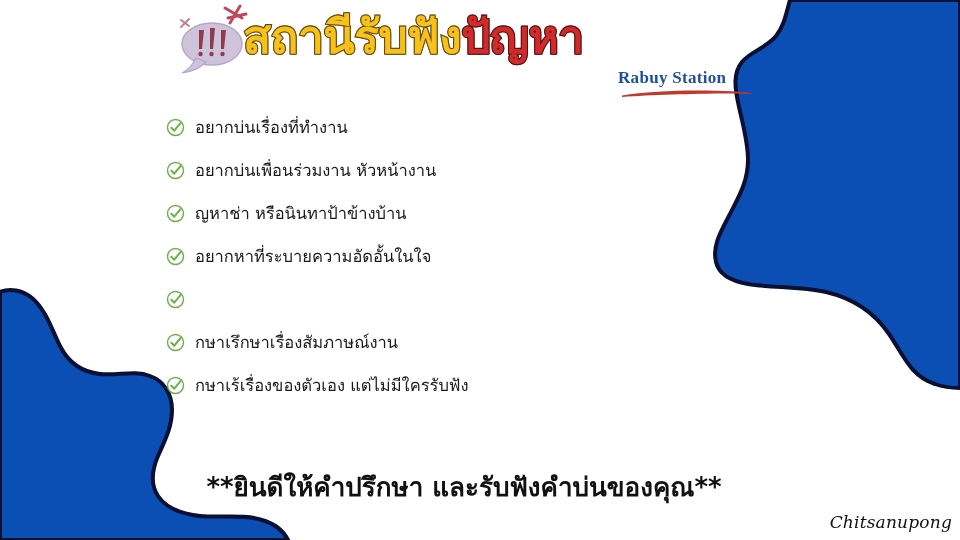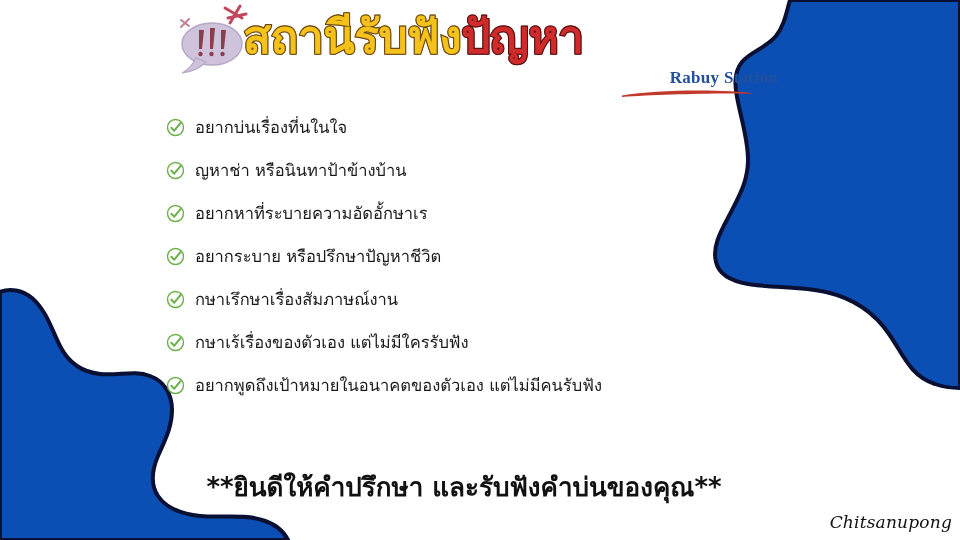--- a/index.html
+++ b/index.html
@@ -86,21 +86,20 @@
   }
   .subtitle-text {
     font-family: "Liberation Serif", "DejaVu Serif", serif;
     font-size: 17px;
     font-weight: bold;
     color: #22509B;
     letter-spacing: 0.3px;
     white-space: nowrap;
     display: block;
     line-height: 20px;
-    text-align: right;
   }
   .subtitle-underline {
     position: absolute;
     left: 2px;
     top: 20px;
     width: 136px;
     height: 10px;
   }
 
   
@@ -232,71 +231,70 @@
     </div>
   </div>
 
   <div class="checklist">
 
     <div class="check-item">
       <svg class="check-icon" viewBox="0 0 20 20">
         <circle cx="10" cy="10" r="8.4" fill="none" stroke="#6CB04A" stroke-width="1.5"></circle>
         <path d="M 5.6 10.3 L 8.7 13.4 L 15.2 5.4" fill="none" stroke="#6CB04A" stroke-width="2.1" stroke-linecap="round" stroke-linejoin="round"></path>
       </svg>
-      <span class="check-label">อยากบ่นเรื่องที่นในใจ</span>
-    </div>
-
+      <span class="check-label">อยากบ่นเรื่องที่ทำงาน</span>
+    </div>
+
+    <div class="check-item">
+      <svg class="check-icon" viewBox="0 0 20 20">
+        <circle cx="10" cy="10" r="8.4" fill="none" stroke="#6CB04A" stroke-width="1.5"></circle>
+        <path d="M 5.6 10.3 L 8.7 13.4 L 15.2 5.4" fill="none" stroke="#6CB04A" stroke-width="2.1" stroke-linecap="round" stroke-linejoin="round"></path>
+      </svg>
+      <span class="check-label">อยากบ่นเพื่อนร่วมงาน หัวหน้างาน</span>
+    </div>
 
     <div class="check-item">
       <svg class="check-icon" viewBox="0 0 20 20">
         <circle cx="10" cy="10" r="8.4" fill="none" stroke="#6CB04A" stroke-width="1.5"></circle>
         <path d="M 5.6 10.3 L 8.7 13.4 L 15.2 5.4" fill="none" stroke="#6CB04A" stroke-width="2.1" stroke-linecap="round" stroke-linejoin="round"></path>
       </svg>
       <span class="check-label">ญหาช่า หรือนินทาป้าข้างบ้าน</span>
     </div>
 
     <div class="check-item">
       <svg class="check-icon" viewBox="0 0 20 20">
         <circle cx="10" cy="10" r="8.4" fill="none" stroke="#6CB04A" stroke-width="1.5"></circle>
         <path d="M 5.6 10.3 L 8.7 13.4 L 15.2 5.4" fill="none" stroke="#6CB04A" stroke-width="2.1" stroke-linecap="round" stroke-linejoin="round"></path>
       </svg>
-      <span class="check-label">อยากหาที่ระบายความอัดอั้กษาเร</span>
-    </div>
-
-    <div class="check-item">
-      <svg class="check-icon" viewBox="0 0 20 20">
-        <circle cx="10" cy="10" r="8.4" fill="none" stroke="#6CB04A" stroke-width="1.5"></circle>
-        <path d="M 5.6 10.3 L 8.7 13.4 L 15.2 5.4" fill="none" stroke="#6CB04A" stroke-width="2.1" stroke-linecap="round" stroke-linejoin="round"></path>
-      </svg>
-      <span class="check-label">อยากระบาย หรือปรึกษาปัญหาชีวิต</span>
+      <span class="check-label">อยากหาที่ระบายความอัดอั้นในใจ</span>
+    </div>
+
+    <div class="check-item">
+      <svg class="check-icon" viewBox="0 0 20 20">
+        <circle cx="10" cy="10" r="8.4" fill="none" stroke="#6CB04A" stroke-width="1.5"></circle>
+        <path d="M 5.6 10.3 L 8.7 13.4 L 15.2 5.4" fill="none" stroke="#6CB04A" stroke-width="2.1" stroke-linecap="round" stroke-linejoin="round"></path>
+      </svg>
     </div>
 
     <div class="check-item">
       <svg class="check-icon" viewBox="0 0 20 20">
         <circle cx="10" cy="10" r="8.4" fill="none" stroke="#6CB04A" stroke-width="1.5"></circle>
         <path d="M 5.6 10.3 L 8.7 13.4 L 15.2 5.4" fill="none" stroke="#6CB04A" stroke-width="2.1" stroke-linecap="round" stroke-linejoin="round"></path>
       </svg>
       <span class="check-label">กษาเรึกษาเรื่องสัมภาษณ์งาน</span>
     </div>
 
     <div class="check-item">
       <svg class="check-icon" viewBox="0 0 20 20">
         <circle cx="10" cy="10" r="8.4" fill="none" stroke="#6CB04A" stroke-width="1.5"></circle>
         <path d="M 5.6 10.3 L 8.7 13.4 L 15.2 5.4" fill="none" stroke="#6CB04A" stroke-width="2.1" stroke-linecap="round" stroke-linejoin="round"></path>
       </svg>
       <span class="check-label">กษาเร้เรื่องของตัวเอง แต่ไม่มีใครรับฟัง</span>
     </div>
 
-    <div class="check-item">
-      <svg class="check-icon" viewBox="0 0 20 20">
-        <circle cx="10" cy="10" r="8.4" fill="none" stroke="#6CB04A" stroke-width="1.5"></circle>
-        <path d="M 5.6 10.3 L 8.7 13.4 L 15.2 5.4" fill="none" stroke="#6CB04A" stroke-width="2.1" stroke-linecap="round" stroke-linejoin="round"></path>
-      </svg>
-      <span class="check-label">อยากพูดถึงเป้าหมายในอนาคตของตัวเอง แต่ไม่มีคนรับฟัง</span>
-    </div>
 
   </div>
 
   <div class="footer-note">**ยินดีให้คำปรึกษา และรับฟังคำบ่นของคุณ**</div>
 
   <div class="signature">Chitsanupong</div>
 
 </div>
 
 </body></html>

